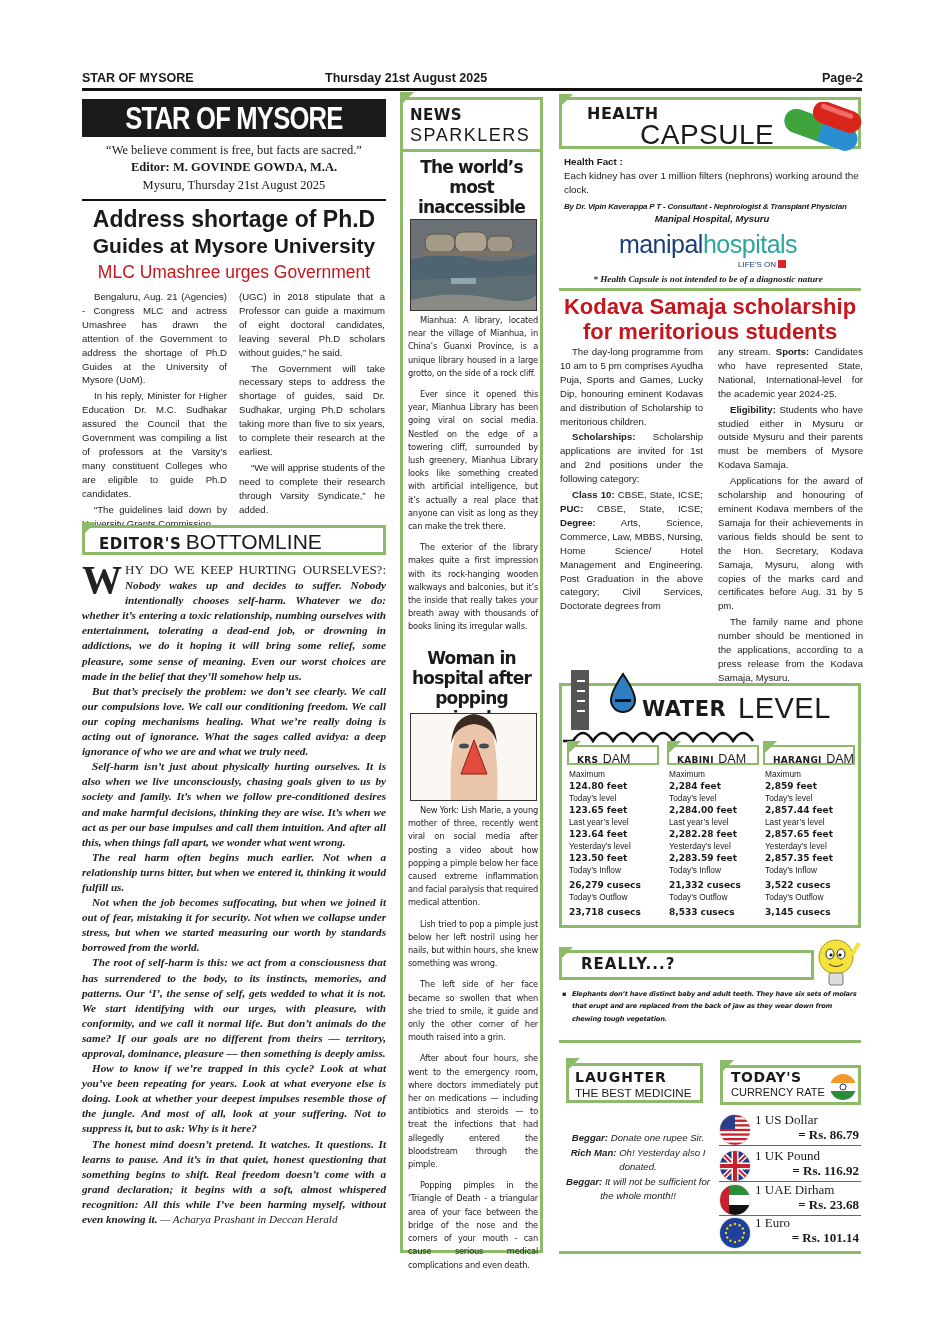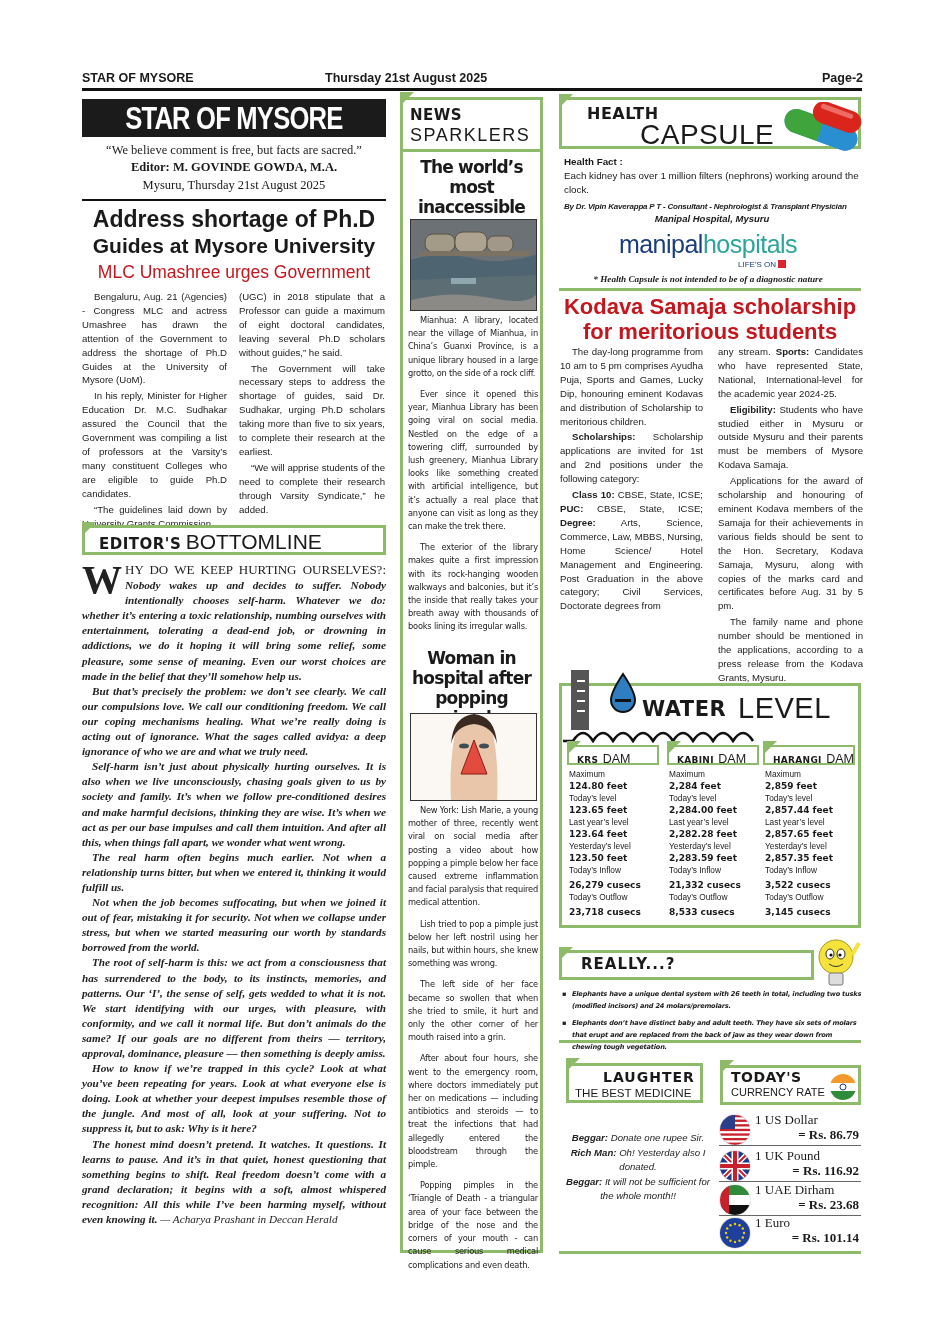--- a/index.html
+++ b/index.html
@@ -101,21 +101,21 @@
 
   .really-box { left: 559px; top: 950px; width: 255px; height: 30px; }
   .really-t { left: 581px; top: 955px; font: bold 15px "DejaVu Sans", sans-serif; letter-spacing: 1px; }
   .bulb { left: 812px; top: 935px; width: 52px; height: 58px; }
   .really-list { left: 560px; top: 988px; width: 302px; font: italic bold 6.6px/12.3px "DejaVu Sans", sans-serif; letter-spacing: -0.2px; color: #222; }
   .really-list li { list-style: none; padding-left: 12px; position: relative; margin-bottom: 4px; }
   .really-list li:before { content: "\25AA"; position: absolute; left: 2px; top: 0; font-style: normal; }
   .rule3 { left: 559px; top: 1040px; width: 302px; height: 3px; background: #8dbb6a; }
 
   .laugh-box { left: 566px; top: 1063px; width: 137px; height: 40px; }
-  .laugh-s { left: 603px; top: 1069px; font: bold 14px "DejaVu Sans", sans-serif; letter-spacing: 1px; }
+  .laugh-s { left: 575px; top: 1069px; font: bold 14px "DejaVu Sans", sans-serif; letter-spacing: 1px; }
   .laugh-b { left: 575px; top: 1086px; font: 11.6px "Liberation Sans", sans-serif; }
   .joke { left: 563px; top: 1131px; width: 150px; text-align: center; font: italic 9.6px/14.6px "Liberation Sans", sans-serif; color: #222; }
   .rule4 { left: 559px; top: 1251px; width: 302px; height: 3px; background: #8dbb6a; }
 
   .cur-box { left: 720px; top: 1065px; width: 141px; height: 40px; }
   .cur-s { left: 731px; top: 1069px; font: bold 14px "DejaVu Sans", sans-serif; letter-spacing: 0.5px; }
   .cur-b { left: 731px; top: 1086px; font: 11px "Liberation Sans", sans-serif; }
   .inflag { left: 830px; top: 1074px; width: 26px; height: 26px; border-radius: 50%; overflow: hidden; }
   .cur-row { position: absolute; left: 719px; width: 142px; height: 34px; border-bottom: 1.5px solid #666; }
   .cur-row .flagc { position: absolute; left: 1px; top: 3px; width: 30px; height: 30px; border-radius: 50%; overflow: hidden; box-shadow: 0 0 1px #333; }
@@ -199,21 +199,21 @@
     <path d="M40 88 Q38 50 44 20 Q63 -4 82 20 Q88 50 86 88 Z" fill="#e9c5a9"></path>
     <path d="M40 30 Q42 2 63 0 Q84 2 86 30 Q82 12 63 10 Q44 12 40 30 Z" fill="#3a2a22"></path>
     <ellipse cx="53" cy="32" rx="5" ry="2.5" fill="#3d4c55"></ellipse>
     <ellipse cx="73" cy="32" rx="5" ry="2.5" fill="#3d4c55"></ellipse>
     <path d="M63 26 L50 60 L76 60 Z" fill="#e0362c" fill-opacity="0.85" stroke="#8b1b15" stroke-width="1"></path>
   </svg>
 </div>
 <div class="abs midcol mid-t2">
   <p>New York: Lish Marie, a young mother of three, recently went viral on social media after posting a video about how popping a pimple below her face caused extreme inflammation and facial paralysis that required medical attention.</p>
   <p>Lish tried to pop a pimple just below her left nostril using her nails, but within hours, she knew something was wrong.</p>
-  <p>The left side of her face became so swollen that when she tried to smile, it hurt and only the other corner of her mouth raised into a grin.</p>
+  <p>The left side of her face became so swollen that when she tried to smile, it guide and only the other corner of her mouth raised into a grin.</p>
   <p>After about four hours, she went to the emergency room, where doctors immediately put her on medications — including antibiotics and steroids — to treat the infections that had allegedly entered the bloodstream through the pimple.</p>
   <p>Popping pimples in the ‘Triangle of Death - a triangular area of your face between the bridge of the nose and the corners of your mouth - can cause serious medical complications and even death.</p>
 </div>
 
 <div class="abs gbox health-box">
   <div class="flag" style="left:-3px;top:-6px;"></div>
 </div>
 <div class="abs health-small">HEALTH</div>
 <div class="abs health-big">CAPSULE</div>
 <div class="abs pill">
@@ -244,21 +244,21 @@
 </div>
 <div class="abs kodcol kod1">
   <p>The day-long programme from 10 am to 5 pm comprises Ayudha Puja, Sports and Games, Lucky Dip, honouring eminent Kodavas and distribution of Scholarship to meritorious children.</p>
   <p><b>Scholarships:</b><span> Scholarship applications are invited for 1st and 2nd positions under the following category:</span></p>
   <p><b>Class 10:</b><span> CBSE, State, ICSE; </span><b>PUC:</b><span> CBSE, State, ICSE; </span><b>Degree:</b><span> Arts, Science, Commerce, Law, MBBS, Nursing, Home Science/ Hotel Management and Engineering.  Post Graduation in the above category; Civil Services, Doctorate degrees from</span></p>
 </div>
 <div class="abs kodcol kod2">
   <p style="text-indent:0"><span>any stream. </span><b>Sports:</b><span> Candidates who have represented State, National, International-level for the academic year 2024-25.</span></p>
   <p><b>Eligibility:</b><span> Students who have studied either in Mysuru or outside Mysuru and their parents must be members of Mysore Kodava Samaja.</span></p>
   <p>Applications for the award of scholarship and honouring of eminent Kodava members of the Samaja for their achievements in various fields should be sent to the Hon. Secretary, Kodava Samaja, Mysuru, along with copies of the marks card and certificates before Aug. 31 by 5 pm.</p>
-  <p>The family name and phone number should be mentioned in the applications, according to a press release from the Kodava Grants, Mysuru.</p>
+  <p>The family name and phone number should be mentioned in the applications, according to a press release from the Kodava Samaja, Mysuru.</p>
 </div>
 
 <div class="abs gbox water-box"></div>
 <div class="abs gauge">
   <svg width="80" height="75" viewBox="0 0 80 75">
     <rect x="8" y="0" width="18" height="60" fill="#555"></rect>
     <rect x="14" y="10" width="8" height="2" fill="#fff"></rect>
     <rect x="14" y="20" width="8" height="2" fill="#fff"></rect>
     <rect x="14" y="30" width="8" height="2" fill="#fff"></rect>
     <rect x="14" y="40" width="8" height="2" fill="#fff"></rect>
@@ -345,21 +345,20 @@
     <ellipse cx="18" cy="19" rx="4" ry="5" fill="#fff" stroke="#333"></ellipse>
     <ellipse cx="29" cy="19" rx="4" ry="5" fill="#fff" stroke="#333"></ellipse>
     <circle cx="19" cy="20" r="1.6" fill="#111"></circle>
       <circle cx="28" cy="20" r="1.6" fill="#111"></circle>
     <path d="M17 29 Q24 34 31 29" stroke="#333" fill="none"></path>
     <rect x="17" y="38" width="14" height="12" rx="2" fill="#ddd" stroke="#777"></rect>
     <path d="M40 20 L47 8" stroke="#f5e23a" stroke-width="4"></path>
   </svg>
 </div>
 <ul class="abs really-list">
-  <li>Elephants have a unique dental system with 26 teeth in total, including two tusks (modified incisors) and 24 molars/premolars.</li>
   <li>Elephants don’t have distinct baby and adult teeth. They have six sets of molars that erupt and are replaced from the back of jaw as they wear down from chewing tough vegetation.</li>
 </ul>
 <div class="abs rule3"></div>
 
 <div class="abs gbox laugh-box">
   <div class="flag" style="left:-3px;top:-8px;"></div>
 </div>
 <div class="abs laugh-s">LAUGHTER</div>
 <div class="abs laugh-b">THE BEST MEDICINE</div>
 <div class="abs joke">

